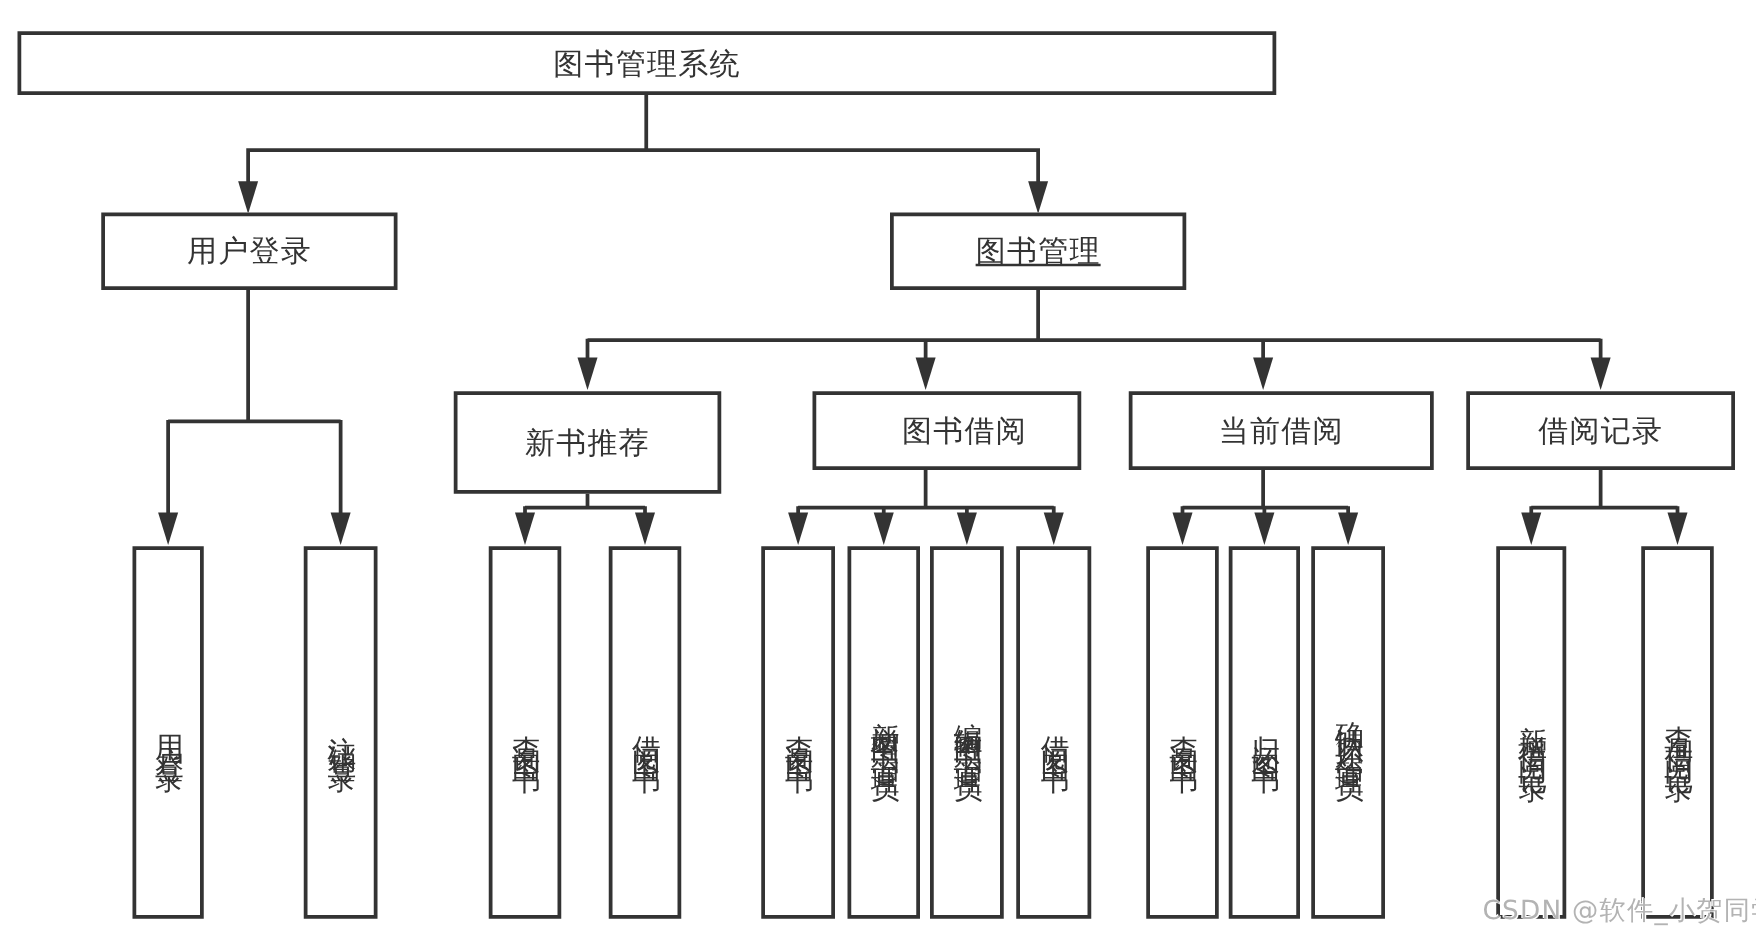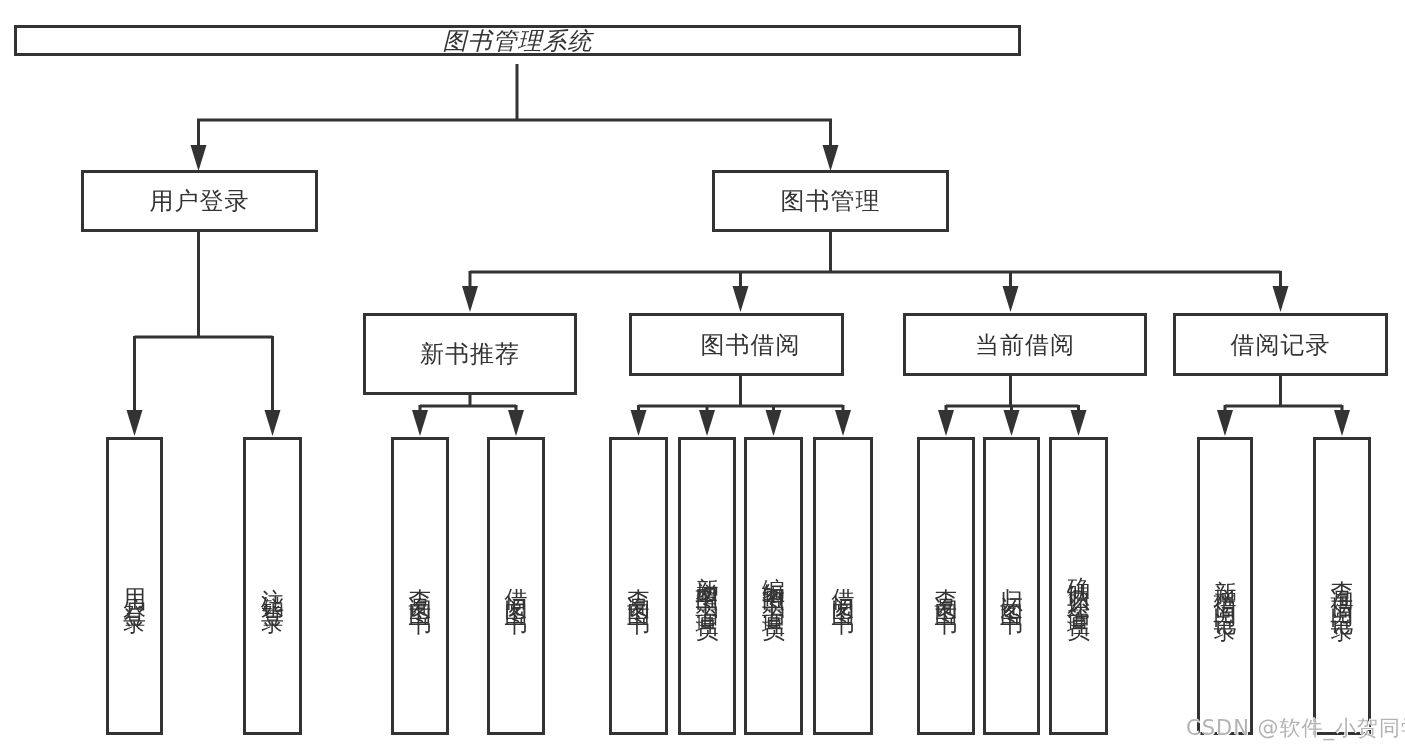--- a/index.html
+++ b/index.html
@@ -79,35 +79,35 @@
       <polygon points="765.5,410 781.5,410 773.5,436"></polygon>
       <polygon points="835,410 851,410 843,436"></polygon>
       <polygon points="938,410 954,410 946,436"></polygon>
       <polygon points="1003.5,410 1019.5,410 1011.5,436"></polygon>
       <polygon points="1070.5,410 1086.5,410 1078.5,436"></polygon>
       <polygon points="1217,410 1233,410 1225,436"></polygon>
       <polygon points="1334,410 1350,410 1342,436"></polygon>
     </g>
   </svg>
 
-  <div class="node h" style="left:14px; top:25px; width:1007px; height:31px;font-style:italic;">
+  <div class="node h" style="left:14px; top:25px; width:1007px; height:51px;">
     <span>图书管理系统</span>
   </div>
 
   <div class="node h" style="left:81px; top:170px; width:237px; height:62px;">
     <span>用户登录</span>
   </div>
-  <div class="node h" style="left:712px; top:170px; width:237px; height:62px;">
+  <div class="node h" style="left:712px; top:170px; width:237px; height:62px;text-decoration:underline;">
     <span>图书管理</span>
   </div>
 
   <div class="node h" style="left:363px; top:313px; width:214px; height:82px;">
     <span>新书推荐</span>
   </div>
-  <div class="node h" style="left:629px; top:313px; width:215px; height:63px;padding-left:28px;">
+  <div class="node h" style="left:650px; top:313px; width:215px; height:63px;padding-left:28px;">
     <span>图书借阅</span>
   </div>
   <div class="node h" style="left:903px; top:313px; width:244px; height:63px;">
     <span>当前借阅</span>
   </div>
   <div class="node h" style="left:1173px; top:313px; width:215px; height:63px;">
     <span>借阅记录</span>
   </div>
 
   <div class="node leaf" style="left:106px; top:437px; width:57px; height:298px;">

